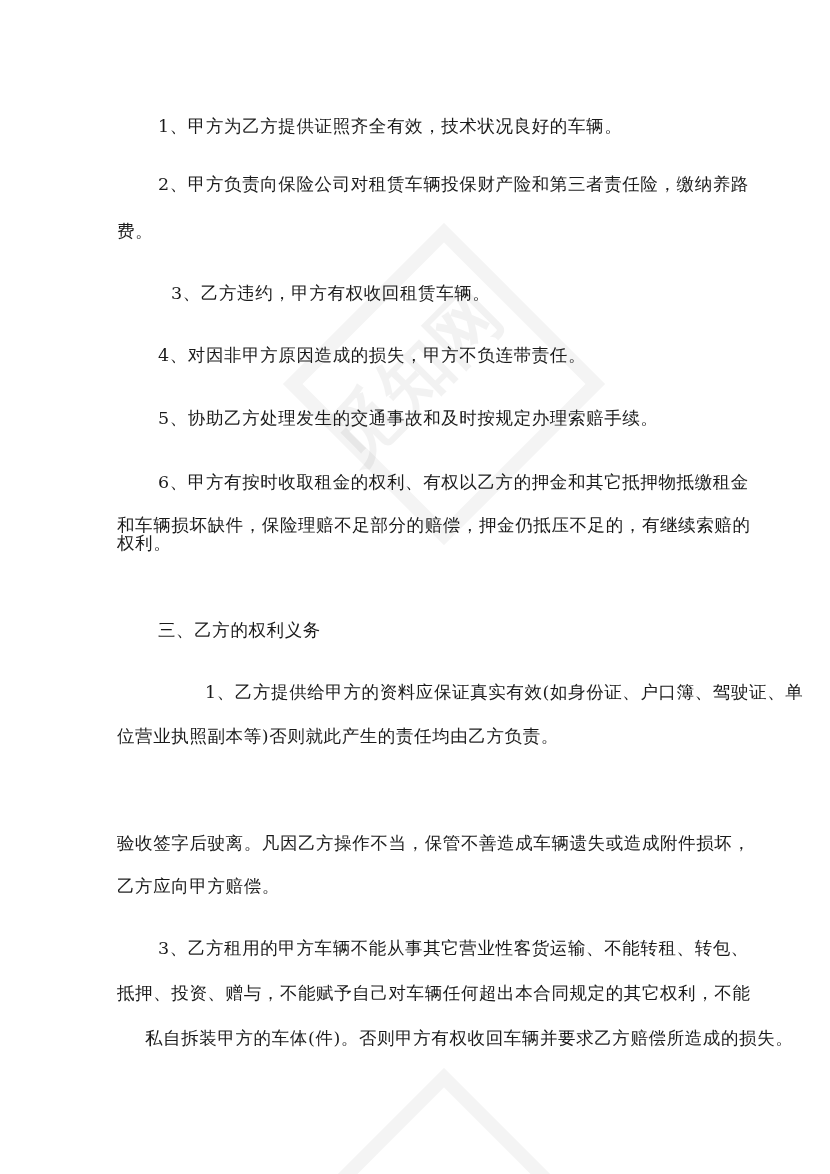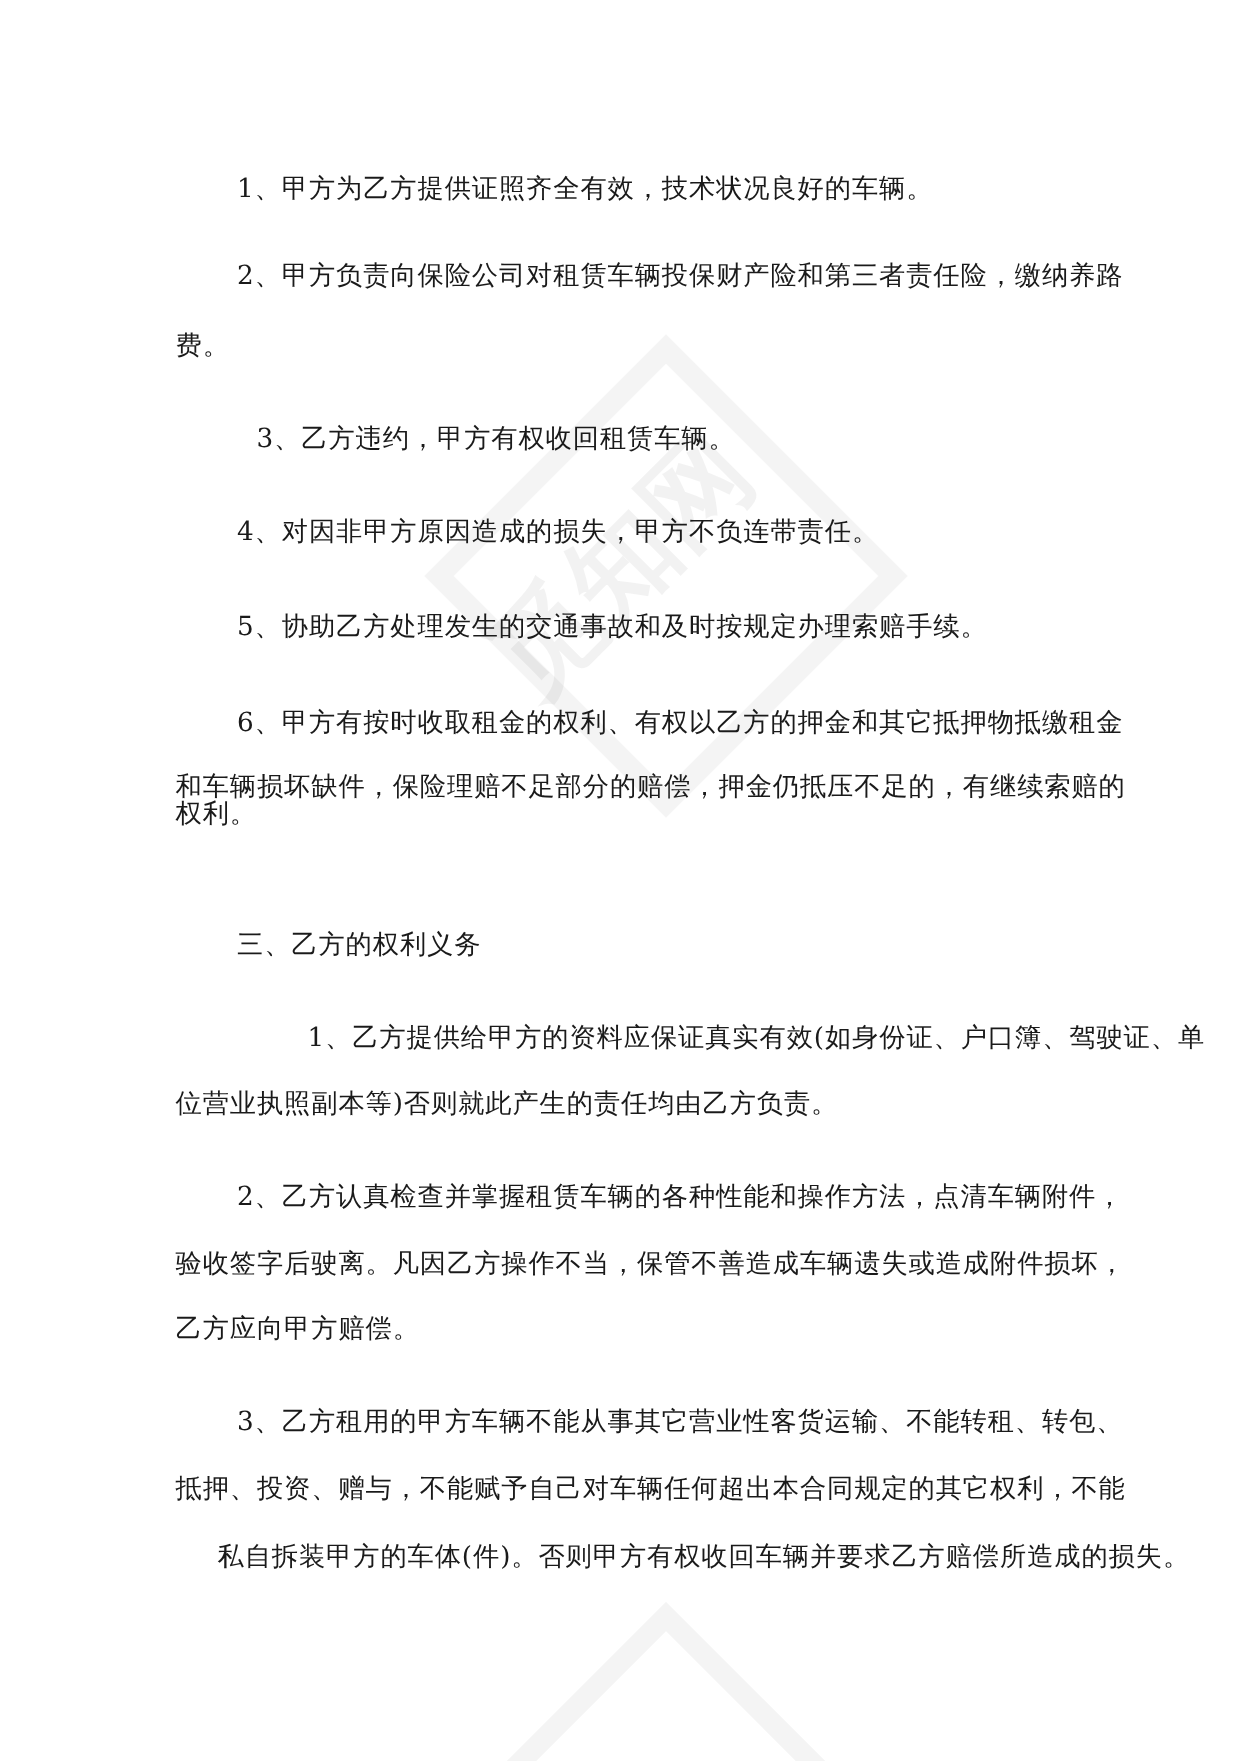--- a/index.html
+++ b/index.html
@@ -38,19 +38,18 @@
   <div class="line" style="top:219px;">费。</div>
   <div class="line indent" style="top:281px;margin-left:13px;">3、乙方违约，甲方有权收回租赁车辆。</div>
   <div class="line indent" style="top:343px;">4、对因非甲方原因造成的损失，甲方不负连带责任。</div>
   <div class="line indent" style="top:406px;">5、协助乙方处理发生的交通事故和及时按规定办理索赔手续。</div>
   <div class="line indent" style="top:470px;">6、甲方有按时收取租金的权利、有权以乙方的押金和其它抵押物抵缴租金</div>
   <div class="line" style="top:513px;">和车辆损坏缺件，保险理赔不足部分的赔偿，押金仍抵压不足的，有继续索赔的</div>
   <div class="line" style="top:531px;">权利。</div>
   <div class="line indent" style="top:618px;">三、乙方的权利义务</div>
   <div class="line indent" style="top:680px;margin-left:47px;">1、乙方提供给甲方的资料应保证真实有效(如身份证、户口簿、驾驶证、单</div>
   <div class="line" style="top:724px;">位营业执照副本等)否则就此产生的责任均由乙方负责。</div>
-  <div class="line indent" style="top:786px;">2、乙方认真检查并掌握租赁车辆的各种性能和操作方法，点清车辆附件，</div>
   <div class="line" style="top:831px;">验收签字后驶离。凡因乙方操作不当，保管不善造成车辆遗失或造成附件损坏，</div>
   <div class="line" style="top:874px;">乙方应向甲方赔偿。</div>
   <div class="line indent" style="top:936px;">3、乙方租用的甲方车辆不能从事其它营业性客货运输、不能转租、转包、</div>
   <div class="line" style="top:981px;">抵押、投资、赠与，不能赋予自己对车辆任何超出本合同规定的其它权利，不能</div>
   <div class="line" style="top:1026px;margin-left:28px;">私自拆装甲方的车体(件)。否则甲方有权收回车辆并要求乙方赔偿所造成的损失。</div>
 </div>
 
 </body></html>

